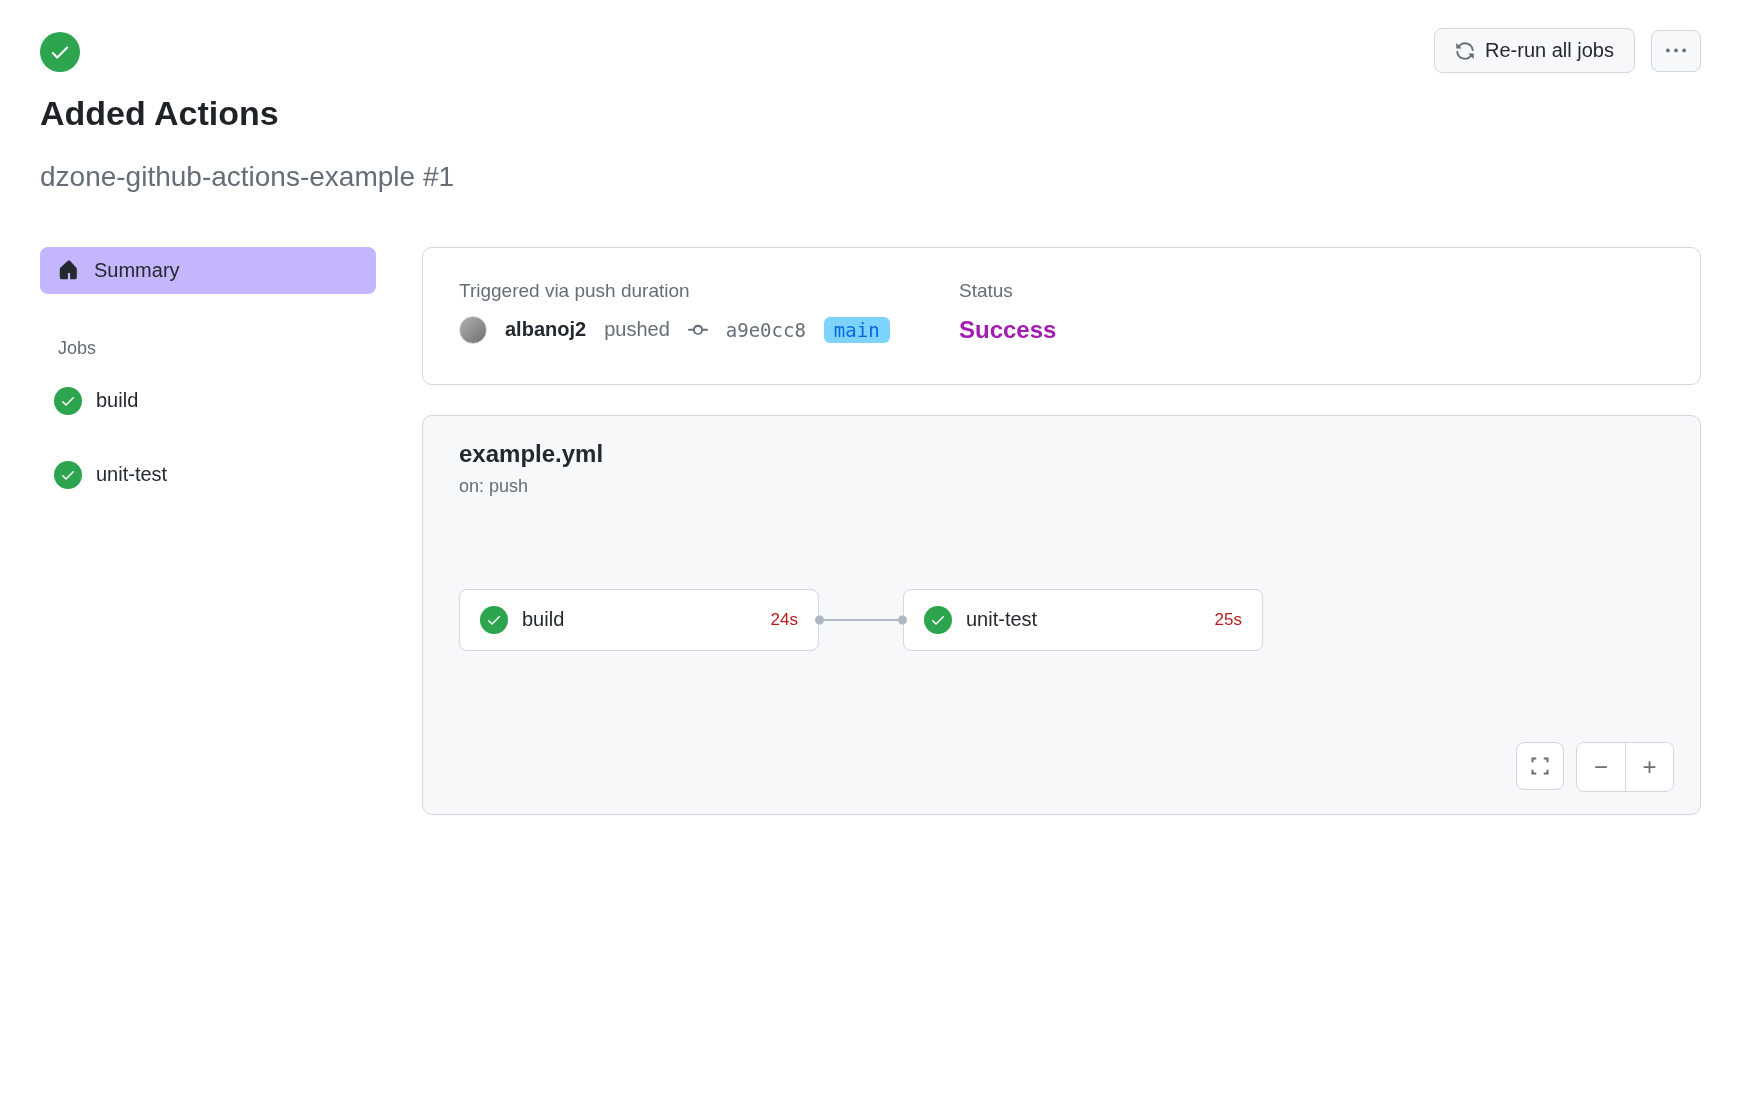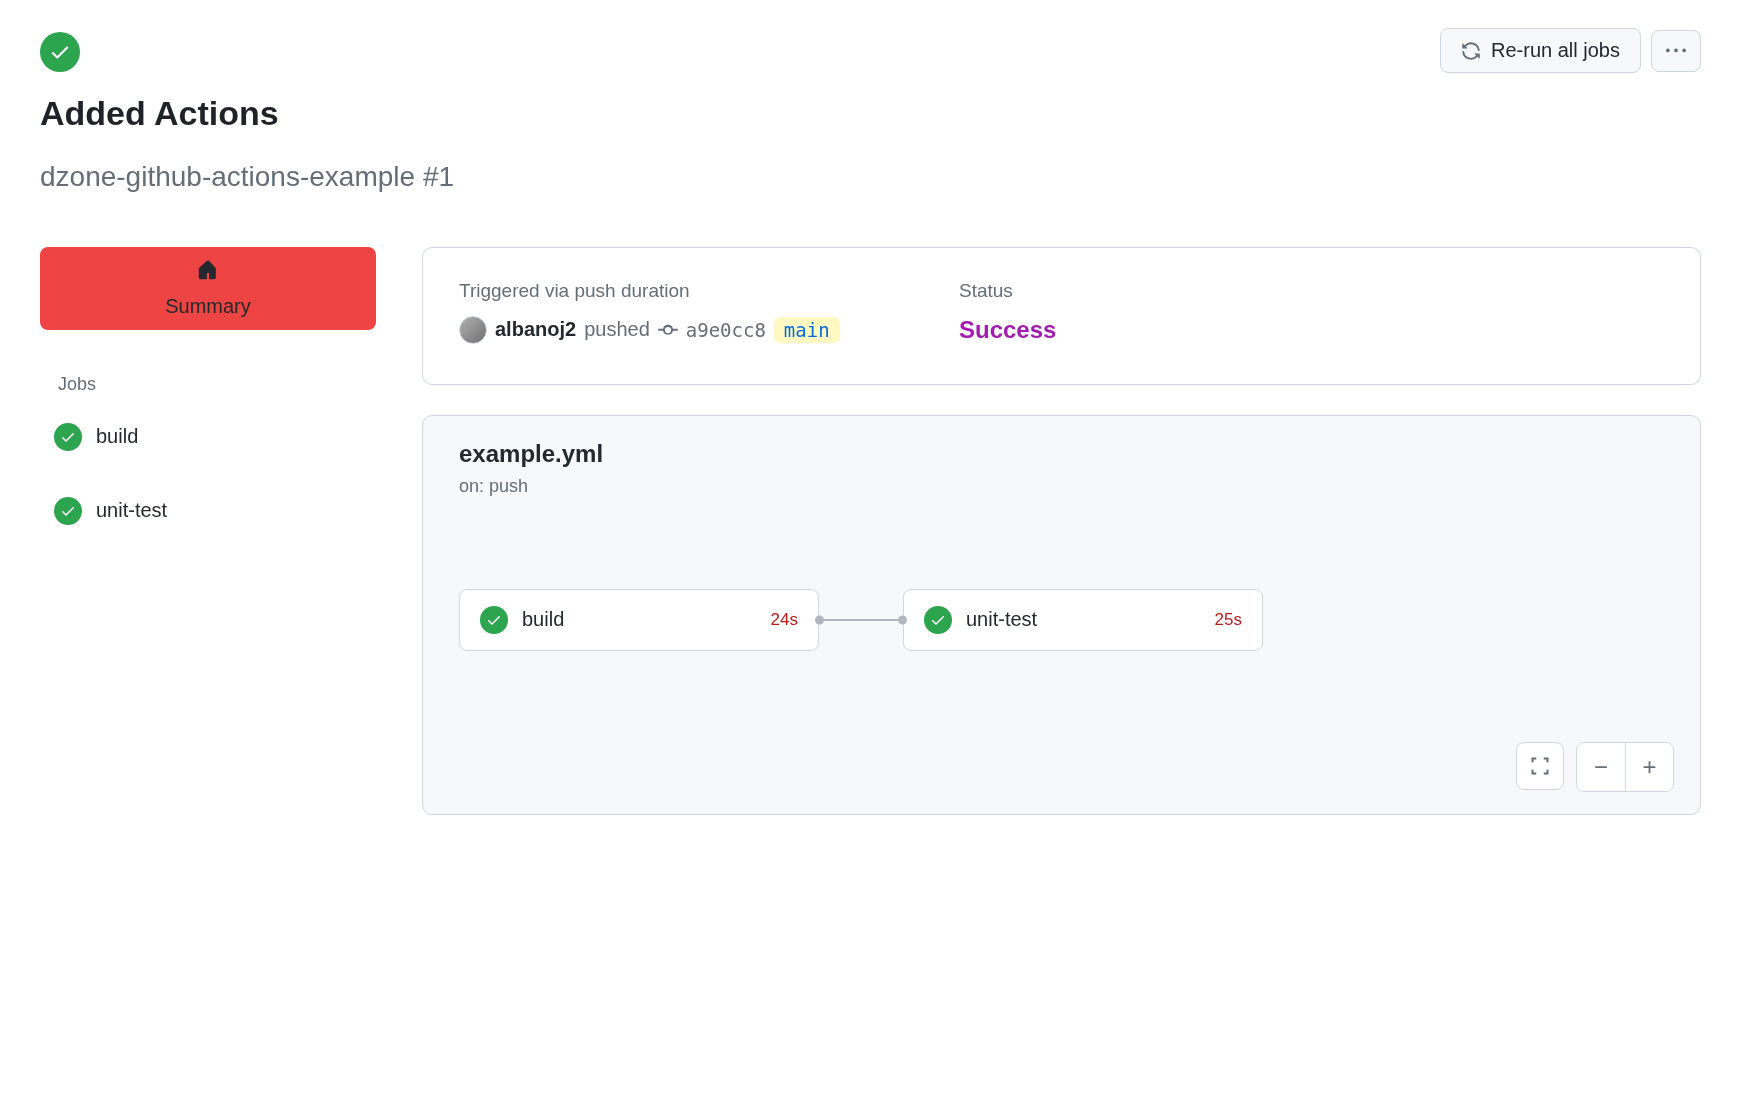--- a/index.html
+++ b/index.html
@@ -35,21 +35,21 @@
     line-height: 1.25;
   }
   .title-text .subtitle {
     font-size: 28px;
     font-weight: 400;
     color: #656d76;
     margin-top: 26px;
   }
   .header-actions {
     display: flex;
-    gap: 10px;
+    gap: 16px;
     align-items: center;
   }
   .btn {
     display: inline-flex;
     align-items: center;
     gap: 10px;
     padding: 10px 20px;
     font-size: 20px;
     font-weight: 500;
     color: #24292f;
@@ -75,22 +75,21 @@
     align-items: center;
     gap: 14px;
     padding: 12px 18px;
     font-size: 20px;
     font-weight: 500;
     color: #24292f;
     border-radius: 8px;
     cursor: pointer;
   }
   .sidebar-item.active {
-    background: #ef4444;
-    flex-direction: column;
+    background: #c4b5fd;
   }
   .sidebar-heading {
     font-size: 18px;
     font-weight: 400;
     color: #656d76;
     margin: 44px 0 18px 18px;
   }
   .job-item {
     display: flex;
     align-items: center;
@@ -132,35 +131,35 @@
     margin-bottom: 14px;
   }
   .value {
     font-size: 24px;
     font-weight: 600;
     color: #a21caf;
   }
   .trigger-row {
     display: flex;
     align-items: center;
-    gap: 8px;
+    gap: 18px;
     flex-wrap: wrap;
     font-size: 20px;
   }
   .avatar {
     width: 28px; height: 28px; border-radius: 50%;
     background: linear-gradient(135deg,#b0b0b0,#707070);
     border: 1px solid #d0d7de;
     flex-shrink:0;
   }
   .username { font-weight: 600; }
   .pushed-text { color: #656d76; }
   .commit-sha { color: #656d76; font-family: ui-monospace, monospace; font-size: 19px;}
   .branch-pill {
-    background: #fef9c3;
+    background: #7dd3fc;
     color: #0969da;
     font-family: ui-monospace, monospace;
     font-size: 19px;
     padding: 2px 10px;
     border-radius: 6px;
   }
   .commit-icon-wrap { color:#656d76; }
   .artifacts-block { margin-top: 28px; }
   .artifacts-count { font-size: 26px; font-weight: 600; margin-top: 12px;}
   .workflow-card {

